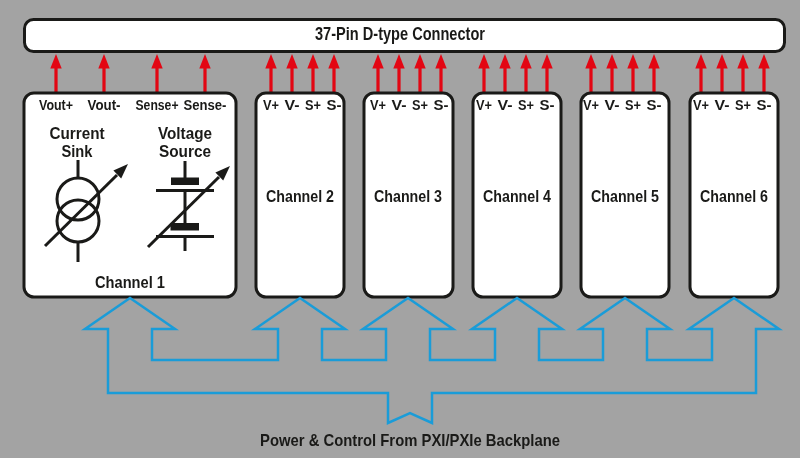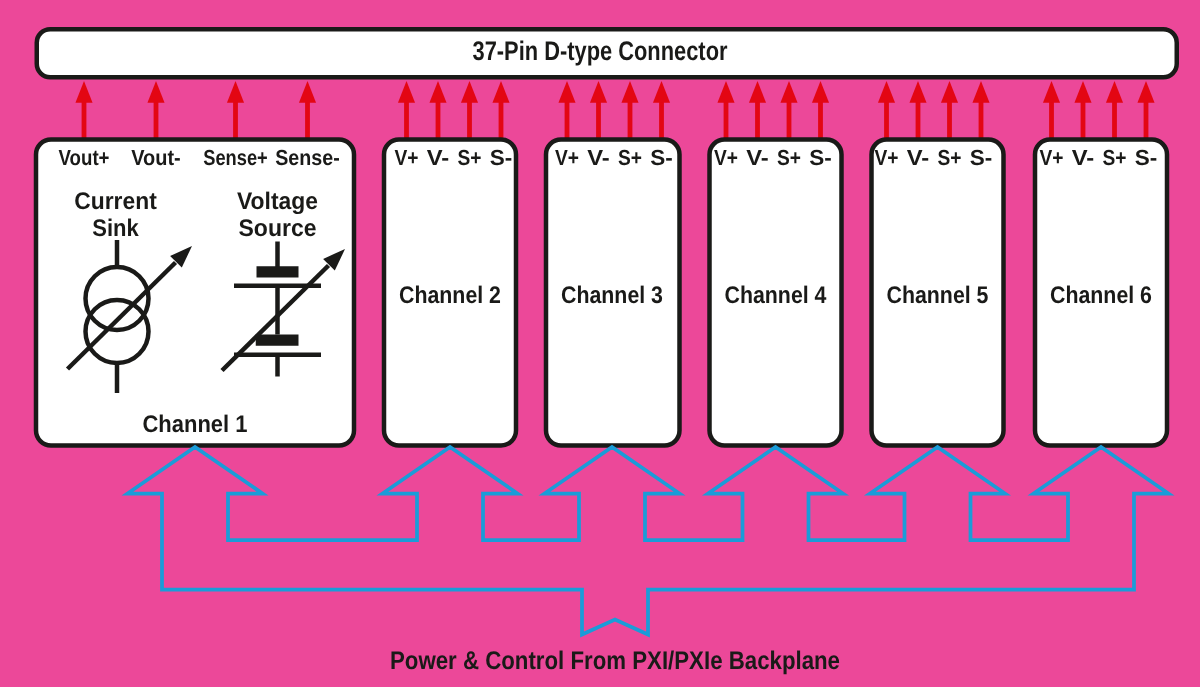--- a/index.html
+++ b/index.html
@@ -1,16 +1,16 @@
 <!DOCTYPE html>
 <html style="--arrow-red: #e30613; --arrow-blue: #1a9cd8; --line-black: #1a1a18; --background: #ffffff;"><head>
 <meta charset="utf-8">
 <style>
   html,body{margin:0;padding:0;background:#fff;}
-  .stage{width:800px;height:458px;background:#ec4899;position:relative;overflow:hidden;}
+  .stage{width:800px;height:458px;background:#a3a3a3;position:relative;overflow:hidden;}
   svg{display:block;}
   .box{fill:#ffffff;stroke:var(--line-black,#1a1a18);stroke-width:3;}
   .red{fill:var(--arrow-red,#e30613);stroke:none;}
   .blue-path{fill:none;stroke:var(--arrow-blue,#1a9cd8);stroke-width:2.5;stroke-miterlimit:8;}
   .sym{stroke:var(--line-black,#1a1a18);stroke-width:3;fill:none;stroke-linecap:butt;}
   .sym-fill{fill:var(--line-black,#1a1a18);stroke:none;}
   text{font-family:"Liberation Sans","DejaVu Sans",sans-serif;font-weight:bold;
        fill:var(--line-black,#1a1a18);text-anchor:middle;}
   .t-title{font-size:18px;}
   .t-pin{font-size:14.5px;}

